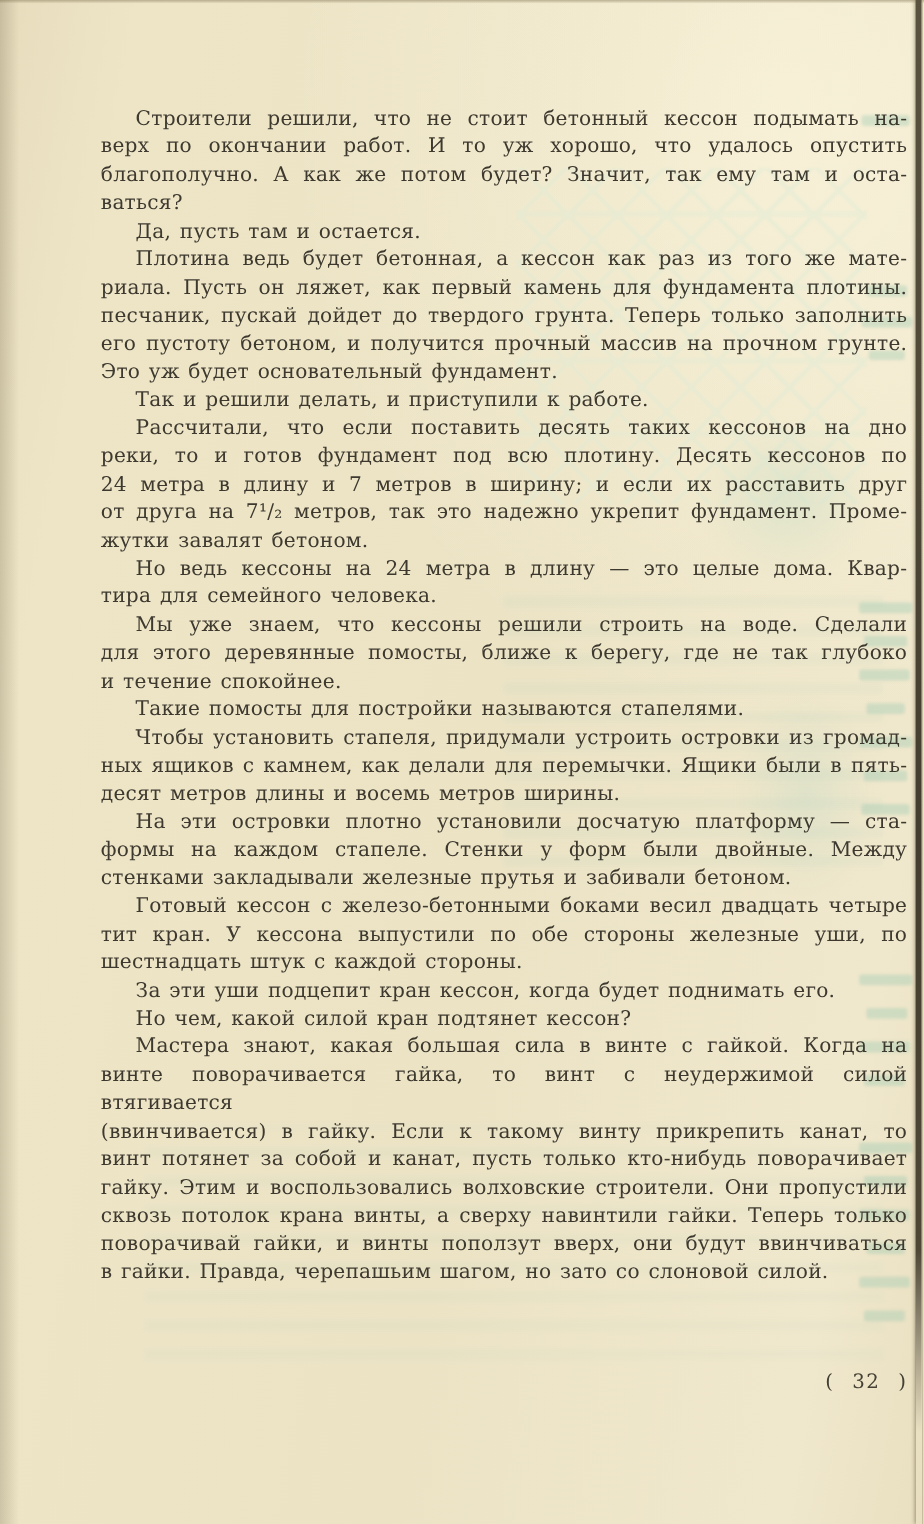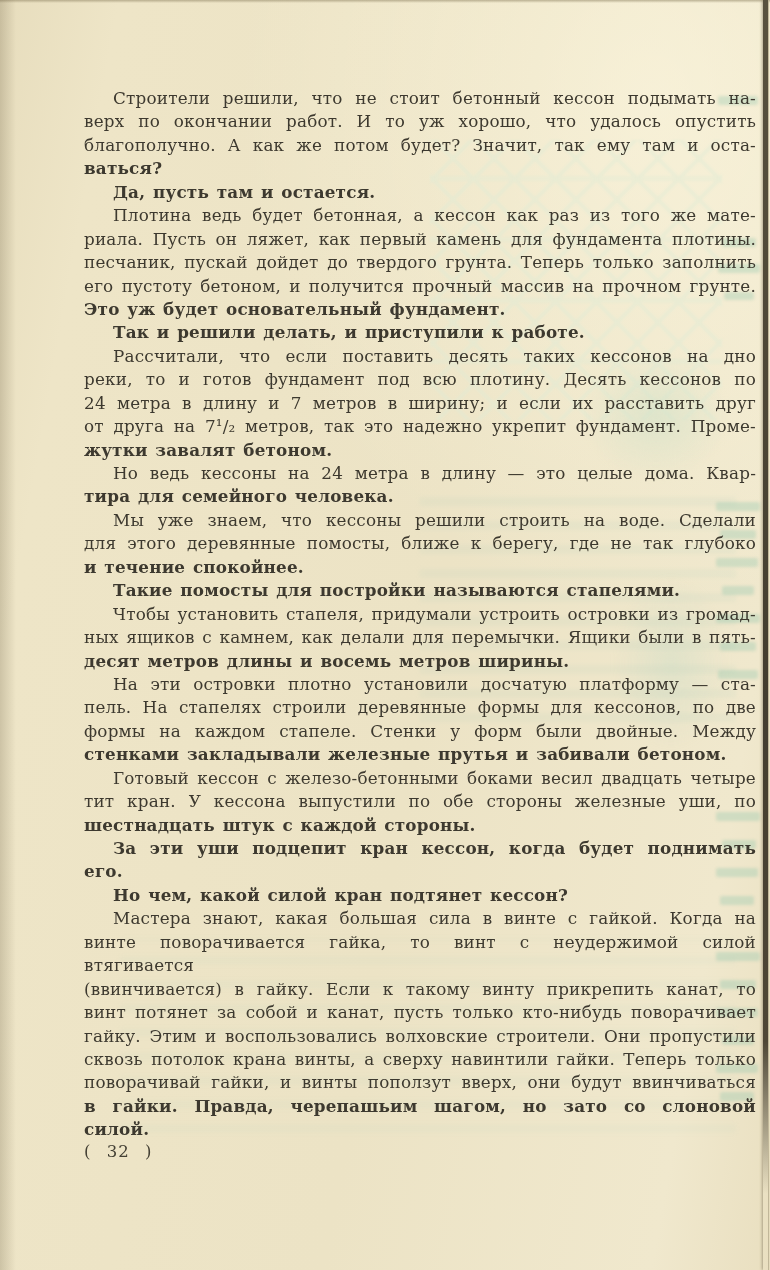--- a/index.html
+++ b/index.html
@@ -32,23 +32,23 @@
   .bleed-band{position:absolute;left:420px;width:316px;opacity:.55;filter:blur(2px);
     background:repeating-linear-gradient(0deg, rgba(172,206,186,0.22) 0 9px, rgba(172,206,186,0) 9px 24px);}
   .bleed-band.b1{top:492px;height:230px;}
   .bleed-band.b2{top:938px;height:195px;left:120px;width:616px;opacity:.35;}
   .mblock{position:absolute;filter:blur(1.4px);background:rgba(140,196,172,0.32);border-radius:2px;}
   
   .text-col{position:absolute;left:84px;top:87px;width:672px;z-index:5;
     color:#3d392f;font-size:16.8px;line-height:23.43px;letter-spacing:.2px;word-spacing:.1em;}
   .para{margin:0;}
   .line{text-align:justify;text-align-last:justify;}
-  .line.end{text-align-last:left;font-weight:bold;}
+  .line.end{text-align-last:left;}
   .line.indent{text-indent:29px;}
-  .folio{position:absolute;left:84px;top:1142px;width:672px;z-index:5;text-align:left;
+  .folio{position:absolute;left:84px;top:1142px;width:672px;z-index:5;text-align:right;
     color:#444034;font-size:16.5px;word-spacing:9px;letter-spacing:1px;}
 </style>
 </head>
 <body>
 
 <div class="page">
   <div class="bleed bleed-truss"></div>
   <div class="bleed bleed-blob1"></div>
   <div class="bleed bleed-blob2"></div>
   <div class="bleed bleed-band b1"></div>
@@ -116,21 +116,20 @@
       <div class="para">
         <div class="line indent end">Такие помосты для постройки называются стапелями.</div>
       </div>
       <div class="para">
         <div class="line indent">Чтобы установить стапеля, придумали устроить островки из громад-</div>
         <div class="line">ных ящиков с камнем, как делали для перемычки. Ящики были в пять-</div>
         <div class="line end">десят метров длины и восемь метров ширины.</div>
       </div>
       <div class="para">
         <div class="line indent">На эти островки плотно установили досчатую платформу — ста-</div>
-        <div class="line">пель. На стапелях строили деревянные формы для кессонов, по две</div>
         <div class="line">формы на каждом стапеле. Стенки у форм были двойные. Между</div>
         <div class="line end">стенками закладывали железные прутья и забивали бетоном.</div>
       </div>
       <div class="para">
         <div class="line indent">Готовый кессон с железо-бетонными боками весил двадцать четыре</div>
       </div>
       <div class="para">
         <div class="line">тит кран. У кессона выпустили по обе стороны железные уши, по</div>
         <div class="line end">шестнадцать штук с каждой стороны.</div>
       </div>

